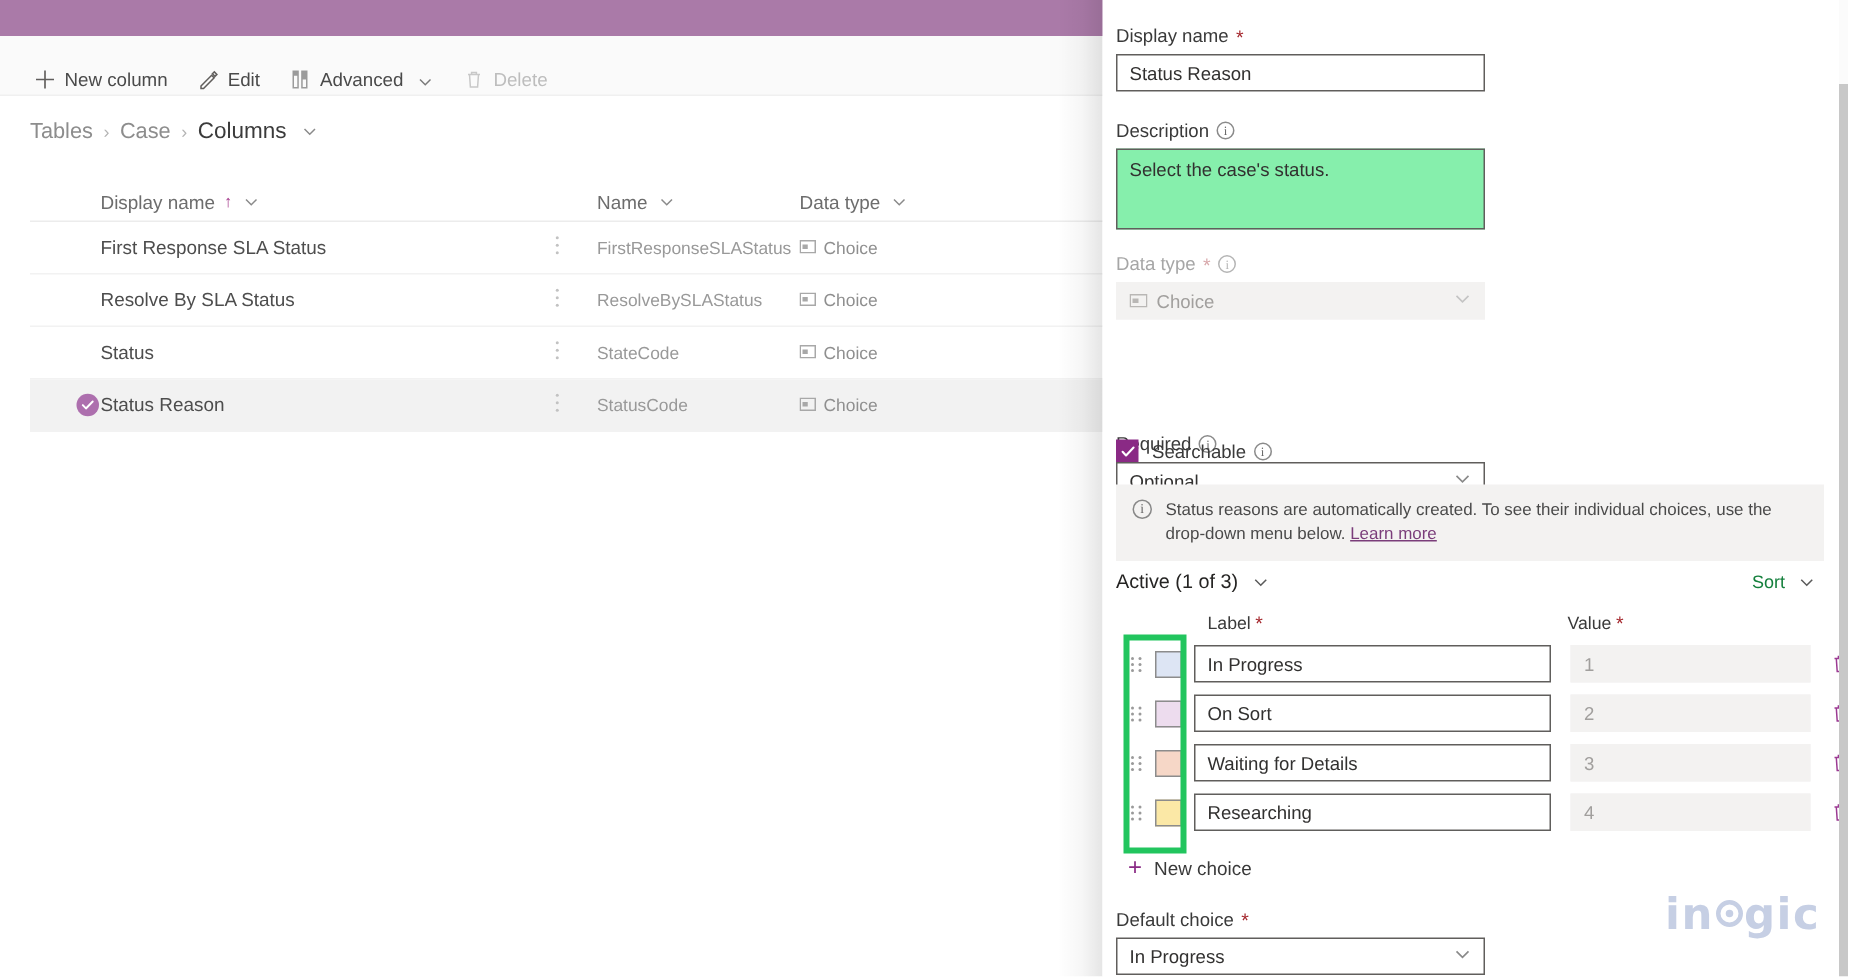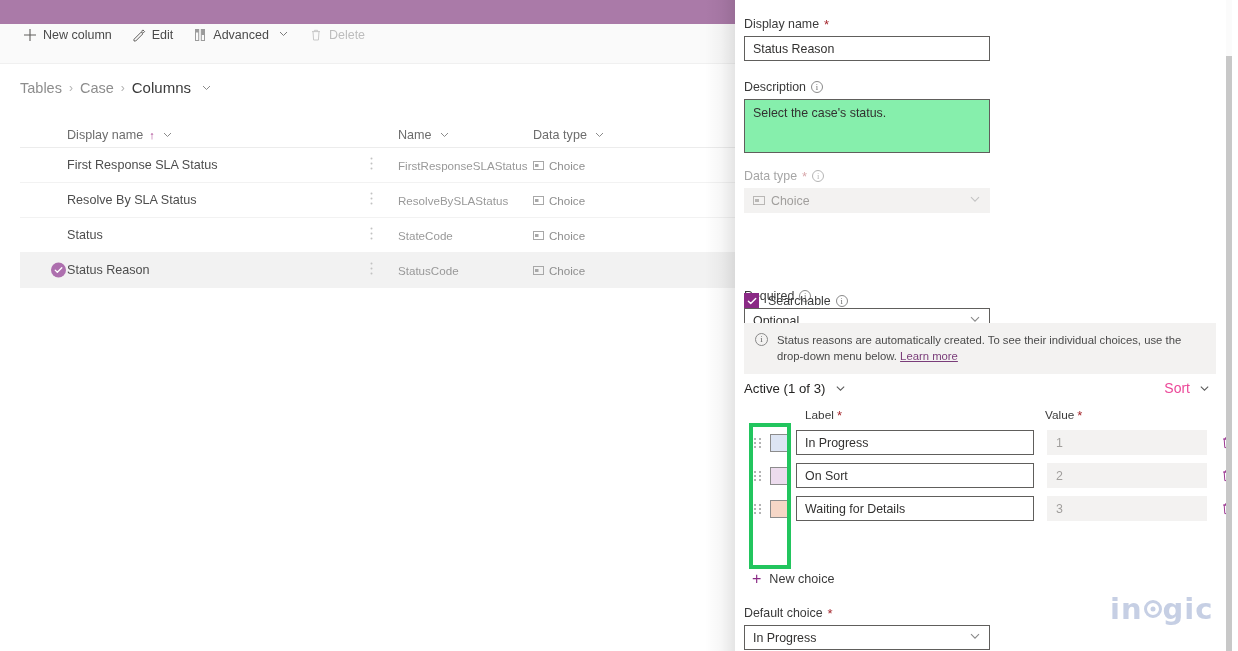--- a/index.html
+++ b/index.html
@@ -22,21 +22,21 @@
     position: absolute; left:0; top:0; width: 740px; height: 24px;
     background: #aa7aa8;
   }
   .command-bar {
     position: absolute; left: 0; top: 24px; width: 740px; height: 40px;
     background: #fafafa;
     border-bottom: 1px solid #f0f0f0;
     display: flex; align-items: center; padding-left: 14px; gap: 2px;
   }
   .cmd-btn {
-    display: flex; align-items: flex-start; gap: 6px;
+    display: flex; align-items: flex-end; gap: 6px;
     height: 32px; padding: 0 9px;
     font-size: 12.5px; color: #4a4a4a; cursor: default;
     white-space: nowrap;
   }
   .cmd-btn.disabled { color: #bdbdbd; }
   .cmd-ico { width: 14px; height: 14px; display:inline-flex; align-items:center; justify-content:center; flex:0 0 auto; }
   .cmd-ico svg { display:block; }
   .chev-sm { width: 11px; height: 11px; display:inline-flex; align-items:center; justify-content:center; margin-left: 3px; }
 
   
@@ -152,21 +152,21 @@
     font-family:"Liberation Serif", serif; flex:0 0 auto; margin-top:1px;
   }
   .msgbar .mt { font-size: 11.3px; color: #4a4a4a; line-height: 16px; }
   .msgbar a { color:#7a3d7a; text-decoration: underline; }
 
   .section-hdr {
     display:flex; align-items:center; justify-content:space-between;
     width: 466px;
   }
   .sh-left { display:flex; align-items:center; gap:7px; font-size: 13.2px; color:#252423; }
-  .sh-right { display:flex; align-items:center; gap:6px; font-size: 14px; color:#ec4899; }
+  .sh-right { display:flex; align-items:center; gap:6px; font-size: 12px; color:#15803d; }
 
   .choice-cols { display:flex; font-size: 11.8px; color:#3a3a3a; }
   .cc-label { margin-left: 49px; width: 240px; display:flex; align-items:center; gap:3px;}
   .cc-value { margin-left: 0px; display:flex; align-items:center; gap:3px;}
 
   .choice-row { display:flex; align-items:center; height: 33px; }
   .grip {
     width: 12px; display:flex; flex-direction:column; gap:2px;
     align-items:center; margin-left: 7px; flex:0 0 auto;
   }
@@ -611,20 +611,48 @@
           <span class="val-inp">
             <span>3</span>
           </span>
           <span class="del-btn">
             <svg width="15" height="15" viewBox="0 0 15 15">
                 <path d="M3 4h9M5.6 4V2.6h3.8V4M4.2 4l.6 8.6h5.4L10.8 4z" fill="none" stroke="#9c3a93" stroke-width="1"></path>
               </svg>
           </span>
         </div>
 
+        <div class="choice-row">
+          <span class="grip">
+            <span class="gr">
+                <i></i>
+                <i></i>
+              </span>
+              <span class="gr">
+                <i></i>
+                <i></i>
+              </span>
+              <span class="gr">
+                <i></i>
+                <i></i>
+              </span>
+          </span>
+          <span class="swatch" style="background:#fbe8a6"></span>
+          <span class="lab-inp">
+            <span>Researching</span>
+          </span>
+          <span class="val-inp">
+            <span>4</span>
+          </span>
+          <span class="del-btn">
+            <svg width="15" height="15" viewBox="0 0 15 15">
+                <path d="M3 4h9M5.6 4V2.6h3.8V4M4.2 4l.6 8.6h5.4L10.8 4z" fill="none" stroke="#9c3a93" stroke-width="1"></path>
+              </svg>
+          </span>
+        </div>
       </div>
 
       <div class="fld" style="left:0; top:571px;">
         <div class="new-choice">
           <span class="plus-pink">+</span>
           <span>New choice</span>
         </div>
       </div>
 
       <div class="fld" style="left:0; top:606px;">

